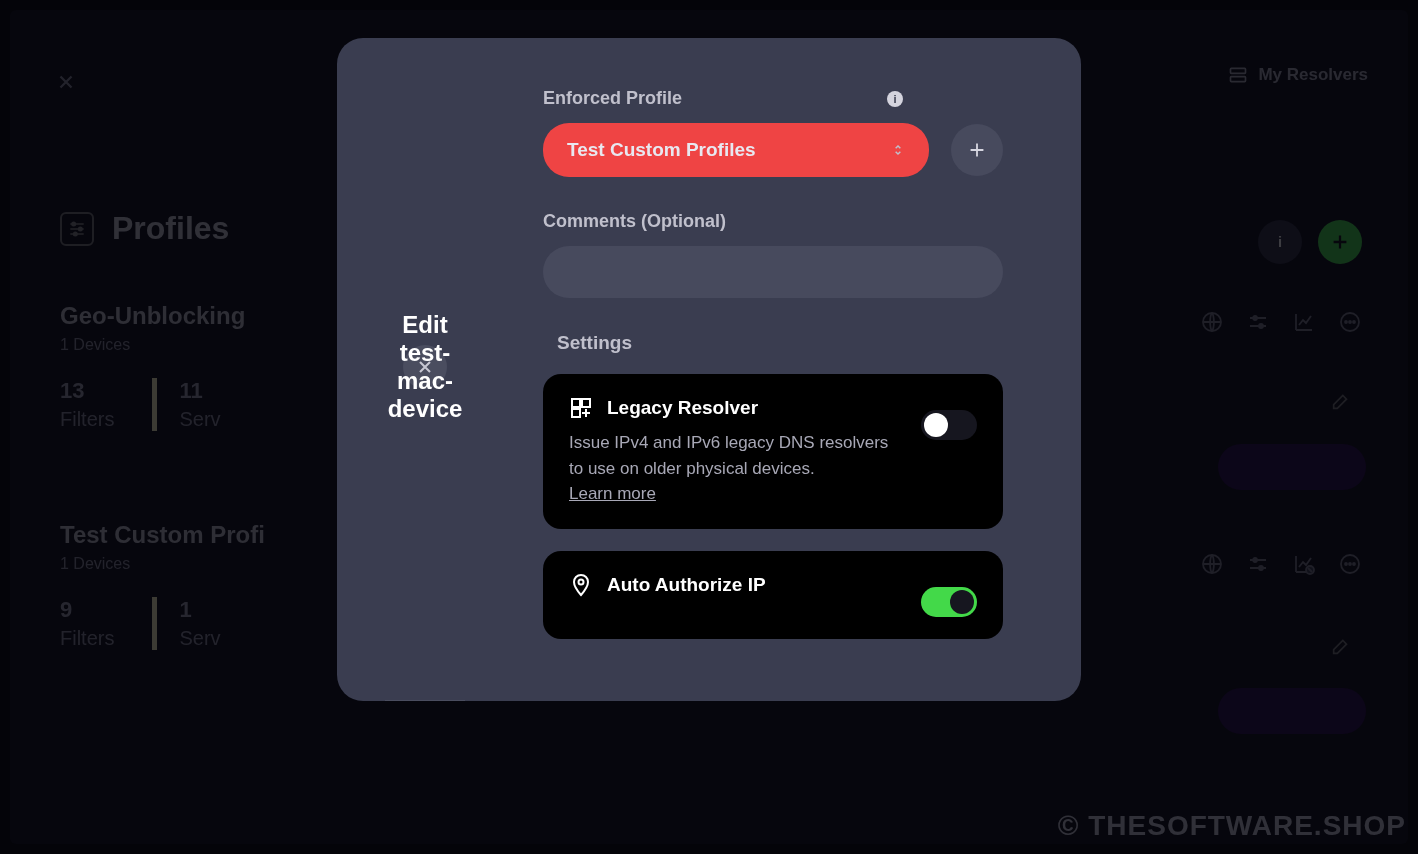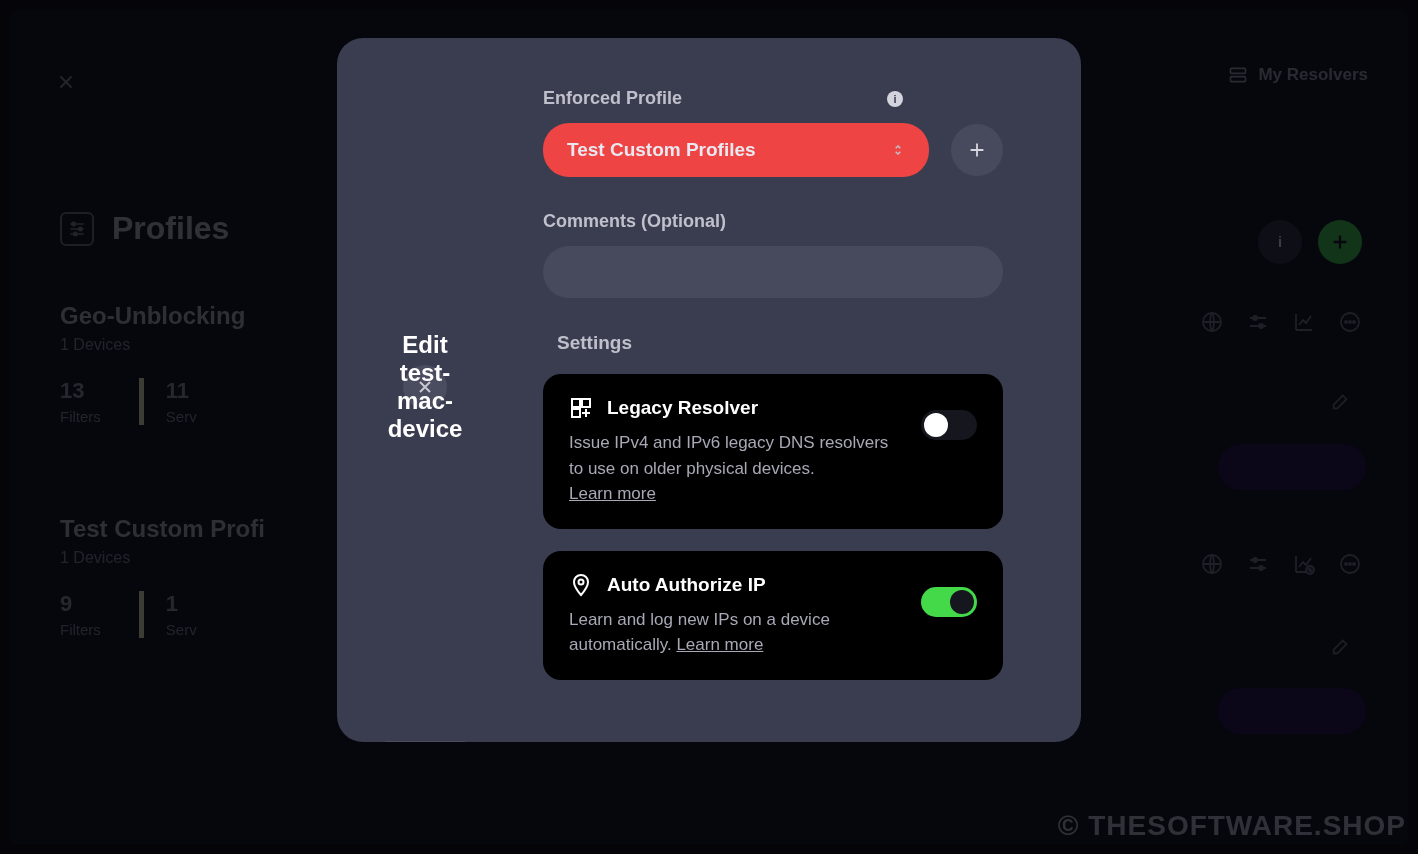--- a/index.html
+++ b/index.html
@@ -66,21 +66,21 @@
 .circle-gray { background: #2d2d3f; color: #e8e8f0; }
 .circle-green { background: #43d949; color: #0f0f14; }
 .circle-btn svg { width: 22px; height: 22px; }
 .profile-group { margin-bottom: 90px; }
 .pg-title { font-size: 24px; font-weight: 800; color: #bdbdc9; }
 .pg-sub { font-size: 16px; color: #8b8b9b; margin-top: 6px; }
 .pg-stats { display: flex; gap: 38px; margin-top: 24px; }
 .pg-stat { border-left: 5px solid #fef9c3; padding-left: 22px; }
 .pg-stat:first-child { border-left: none; padding-left: 0; }
 .pg-stat-num { font-size: 22px; color: #9b9bab; font-weight: 700; }
-.pg-stat-lbl { font-size: 15px; color: #8b8b9b; margin-top: 4px; }
+.pg-stat-lbl { font-size: 20px; color: #8b8b9b; margin-top: 4px; }
 .pg-row-actions {
   position: absolute;
   right: 46px;
   display: flex; align-items: center; gap: 22px;
   color: #7a7a8a;
 }
 .pg-row-actions svg { width: 24px; height: 24px; }
 .pg-row-actions.row1 { top: 300px; }
 .pg-row-actions.row2 { top: 542px; }
 .edit-icon { position: absolute; right: 56px; }
@@ -427,23 +427,20 @@
 
     <div class="setting-card">
       <div class="setting-content">
         <div class="setting-head">
           <svg viewBox="0 0 24 24" fill="none" stroke="currentColor" stroke-width="2">
               <path d="M12 2C8 2 5 5 5 9c0 5 7 13 7 13s7-8 7-13c0-4-3-7-7-7z"></path>
               <circle cx="12" cy="9" r="2.5"></circle>
             </svg>
           <span class="setting-title">Auto Authorize IP</span>
         </div>
-        <div class="setting-desc">
-          <span>Learn and log new IPs on a device automatically. </span><span class="learn">Learn more</span>
-        </div>
       </div>
       <div class="toggle on">
           <div class="knob"></div>
         </div>
     </div>
 
   </div>
 </div>
 
 <div class="watermark">© THESOFTWARE.SHOP</div>

